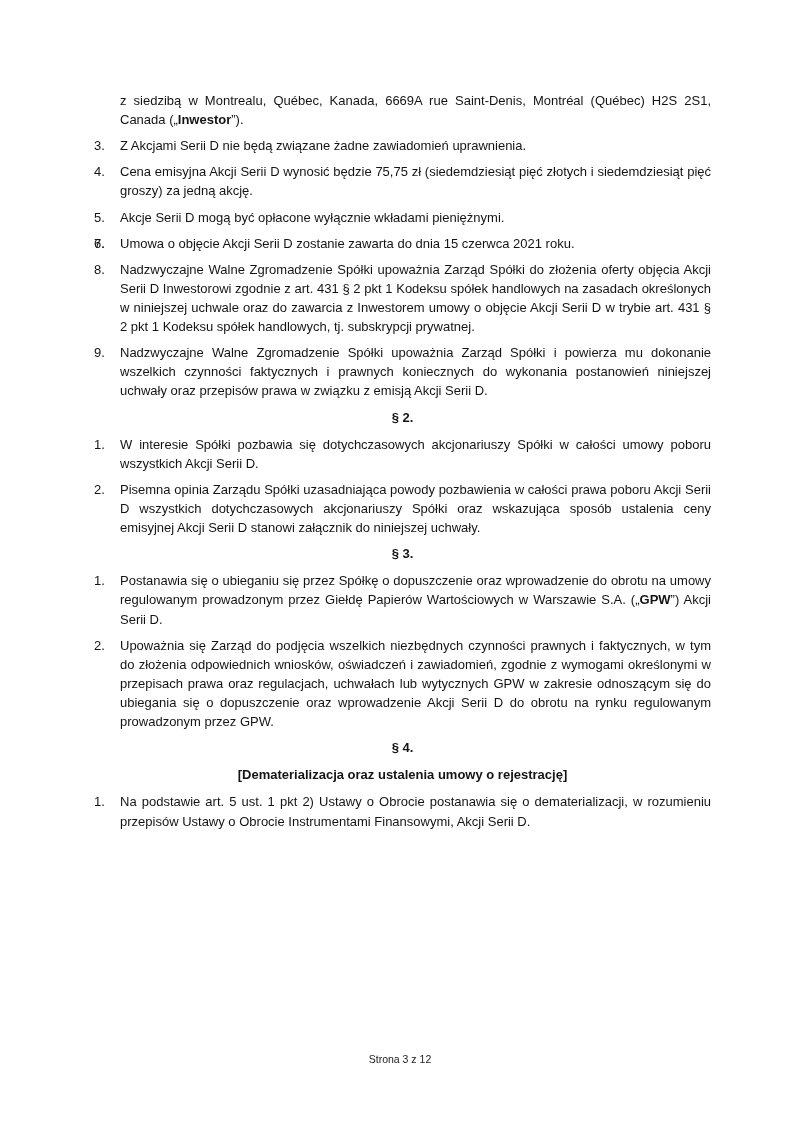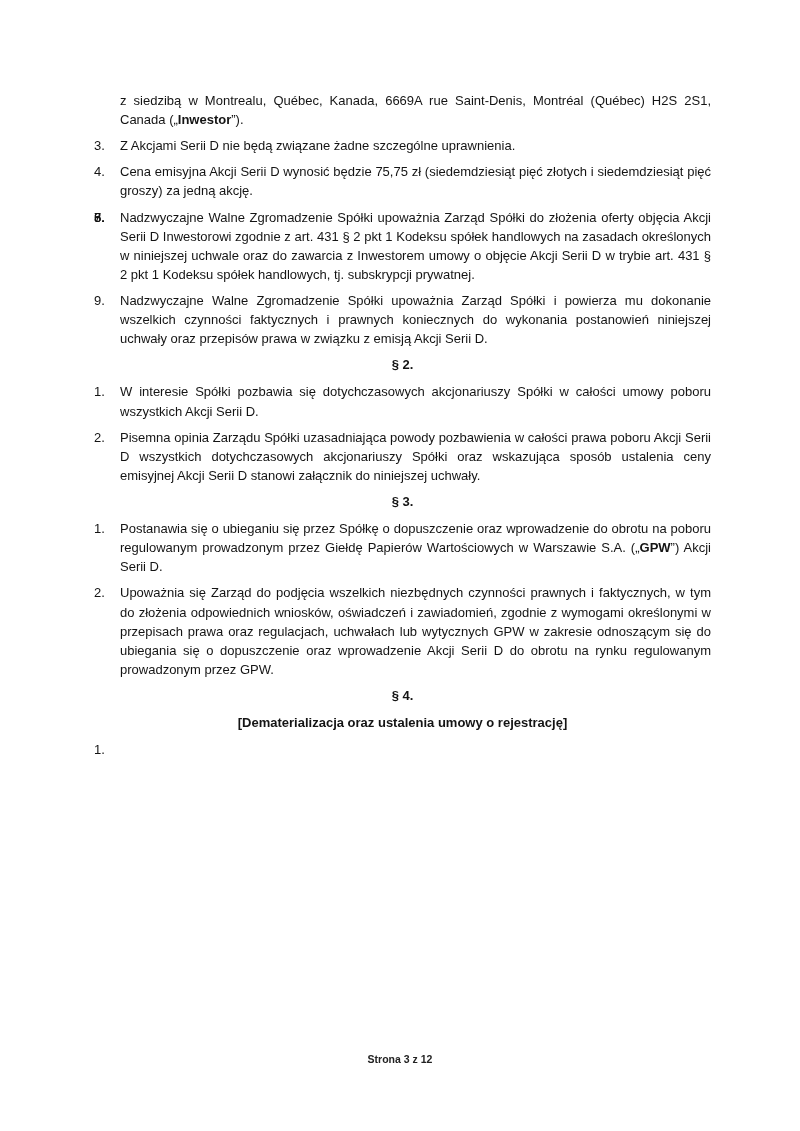--- a/index.html
+++ b/index.html
@@ -46,47 +46,48 @@
   }
   .b { font-weight: 700; }
   .footer {
     position: absolute;
     left: 0;
     right: 0;
     top: 1053px;
     text-align: center;
     font-size: 10.5px;
     color: #222222;
-    font-weight: bold;
   }
 </style>
 </head>
 <body>
 
 <div class="page">
   <div class="content">
 
     <p class="para cont"><span>z siedzibą w Montrealu, Québec, Kanada, 6669A rue Saint-Denis, Montréal (Québec) H2S 2S1, Canada („</span><span class="b">Inwestor</span><span>”).</span></p>
 
     <div class="li">
       <span class="num">3.</span>
-      <span>Z Akcjami Serii D nie będą związane żadne szczególne uprawnienia.</span>
+      <span>Z Akcjami Serii D nie będą związane żadne zawiadomień uprawnienia.</span>
     </div>
     <div class="li">
       <span class="num">4.</span>
       <span>Cena emisyjna Akcji Serii D wynosić będzie 75,75 zł (siedemdziesiąt pięć złotych i siedemdziesiąt pięć groszy) za jedną akcję.</span>
     </div>
     <div class="li">
       <span class="num">5.</span>
+      <span>Akcje Serii D mogą być opłacone wyłącznie wkładami pieniężnymi.</span>
     </div>
     <div class="li">
       <span class="num">6.</span>
     </div>
     <div class="li">
       <span class="num">7.</span>
+      <span>Umowa o objęcie Akcji Serii D zostanie zawarta do dnia 15 czerwca 2021 roku.</span>
     </div>
     <div class="li">
       <span class="num">8.</span>
       <span>Nadzwyczajne Walne Zgromadzenie Spółki upoważnia Zarząd Spółki do złożenia oferty objęcia Akcji Serii D Inwestorowi zgodnie z art. 431 § 2 pkt 1 Kodeksu spółek handlowych na zasadach określonych w niniejszej uchwale oraz do zawarcia z Inwestorem umowy o objęcie Akcji Serii D w trybie art. 431 § 2 pkt 1 Kodeksu spółek handlowych, tj. subskrypcji prywatnej.</span>
     </div>
     <div class="li">
       <span class="num">9.</span>
       <span>Nadzwyczajne Walne Zgromadzenie Spółki upoważnia Zarząd Spółki i powierza mu dokonanie wszelkich czynności faktycznych i prawnych koniecznych do wykonania postanowień niniejszej uchwały oraz przepisów prawa w związku z emisją Akcji Serii D.</span>
     </div>
 
@@ -98,30 +99,31 @@
     </div>
     <div class="li">
       <span class="num">2.</span>
       <span>Pisemna opinia Zarządu Spółki uzasadniająca powody pozbawienia w całości prawa poboru Akcji Serii D wszystkich dotychczasowych akcjonariuszy Spółki oraz wskazująca sposób ustalenia ceny emisyjnej Akcji Serii D stanowi załącznik do niniejszej uchwały.</span>
     </div>
 
     <div class="h">§ 3.</div>
 
     <div class="li">
       <span class="num">1.</span>
-      <span><span>Postanawia się o ubieganiu się przez Spółkę o dopuszczenie oraz wprowadzenie do obrotu na poboru regulowanym prowadzonym przez Giełdę Papierów Wartościowych w Warszawie S.A. („</span><span class="b">GPW</span><span>”) Akcji Serii D.</span></span>
+      <span><span>Postanawia się o ubieganiu się przez Spółkę o dopuszczenie oraz wprowadzenie do obrotu na umowy regulowanym prowadzonym przez Giełdę Papierów Wartościowych w Warszawie S.A. („</span><span class="b">GPW</span><span>”) Akcji Serii D.</span></span>
     </div>
     <div class="li">
       <span class="num">2.</span>
       <span>Upoważnia się Zarząd do podjęcia wszelkich niezbędnych czynności prawnych i faktycznych, w tym do złożenia odpowiednich wniosków, oświadczeń i zawiadomień, zgodnie z wymogami określonymi w przepisach prawa oraz regulacjach, uchwałach lub wytycznych GPW w zakresie odnoszącym się do ubiegania się o dopuszczenie oraz wprowadzenie Akcji Serii D do obrotu na rynku regulowanym prowadzonym przez GPW.</span>
     </div>
 
     <div class="h">§ 4.</div>
     <div class="h">[Dematerializacja oraz ustalenia umowy o rejestrację]</div>
 
     <div class="li">
       <span class="num">1.</span>
+      <span>Na podstawie art. 5 ust. 1 pkt 2) Ustawy o Obrocie postanawia się o dematerializacji, w rozumieniu przepisów Ustawy o Obrocie Instrumentami Finansowymi, Akcji Serii D.</span>
     </div>
 
   </div>
 
   <div class="footer"><span>Strona </span><span>3</span><span> z </span><span>12</span></div>
 </div>
 
 </body></html>

